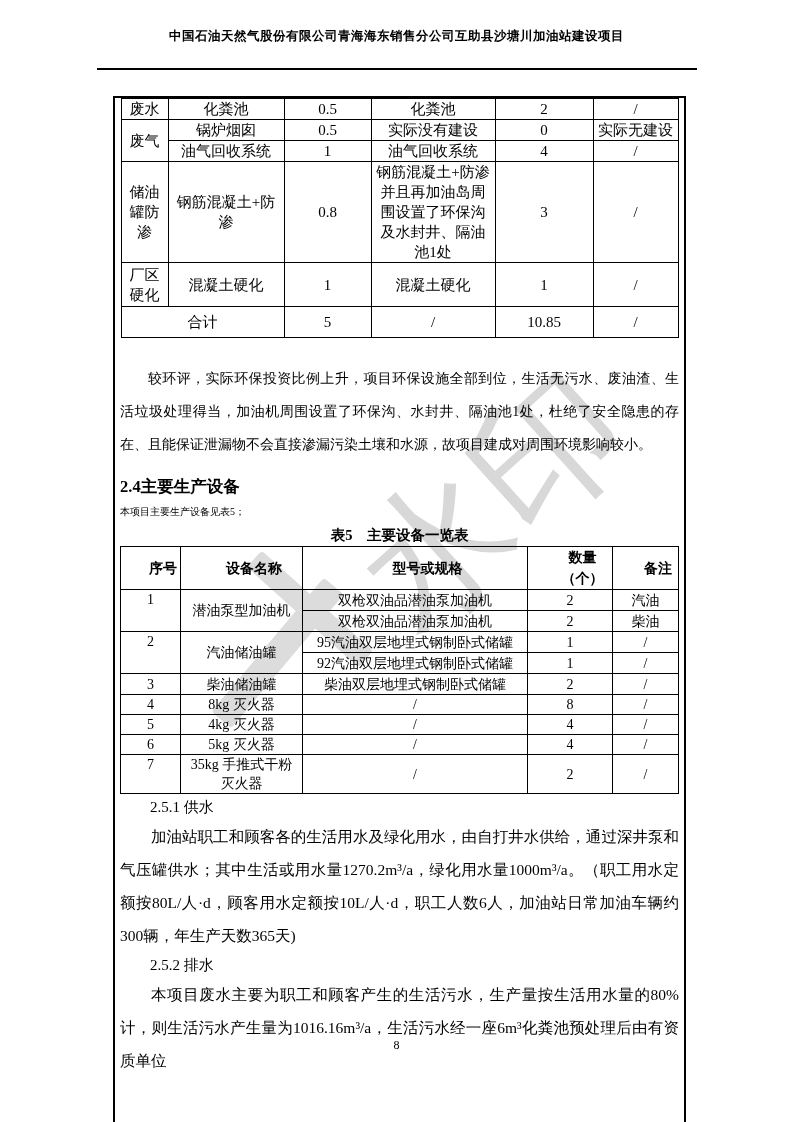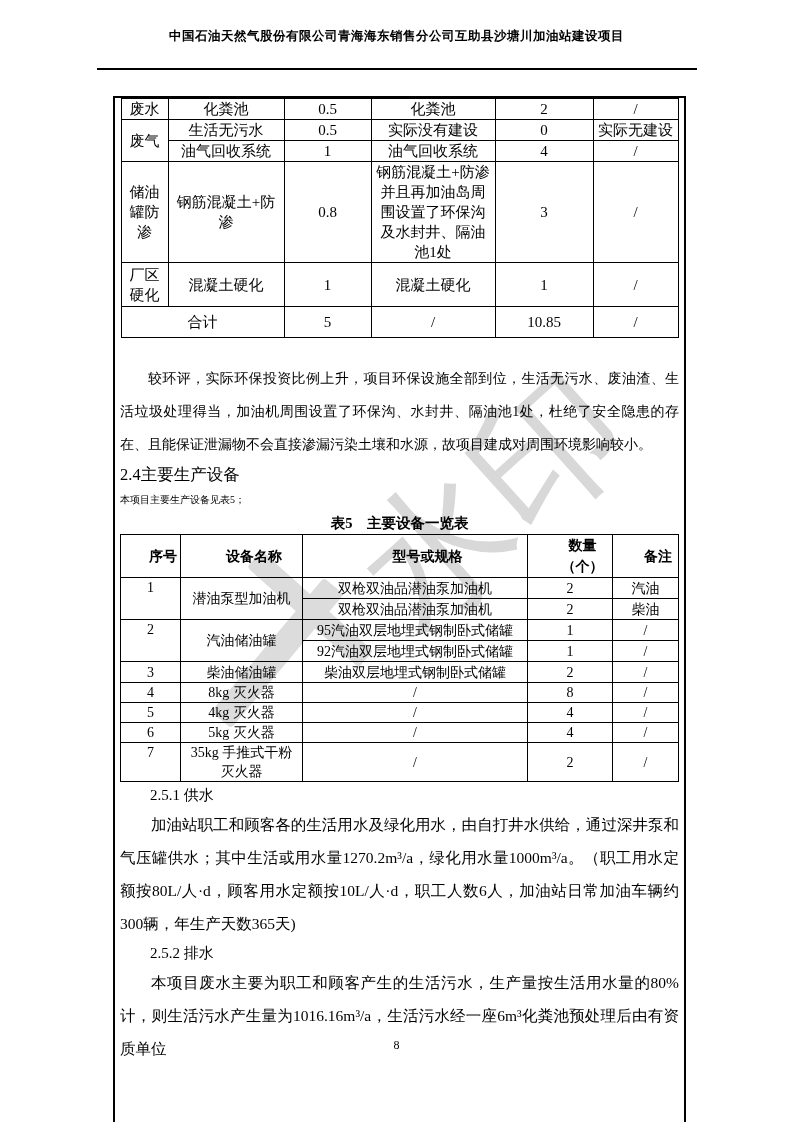--- a/index.html
+++ b/index.html
@@ -45,21 +45,21 @@
 
   .env-table { width:557px; font-size:15px; }
   .env-table td { line-height:20px; }
   .va-top { vertical-align:top; }
 
   .review-para {
     margin-top:24px; font-size:14px; line-height:33px;
     text-indent:2em; text-align:justify;
   }
 
-  .sec-heading { font-size:16.5px; font-weight:normal; line-height:24px; margin-top:2px; }
+  .sec-heading { font-size:16.5px; font-weight:bold; line-height:24px; margin-top:14px; }
   .sec-intro   { font-size:10px; line-height:25px; }
   .tbl-caption { text-align:center; font-weight:bold; font-size:14.5px; line-height:22px; }
 
   .equip-table { width:558px; font-size:14px; }
   .equip-table th { font-weight:bold; line-height:21px;padding-left:28px; }
   .equip-table td { line-height:19px; }
 
   .energy-heading { font-size:16.5px; font-weight:bold; line-height:24px; margin-top:6px; }
   .sub-heading { font-size:15px; line-height:26px; padding-left:30px; }
   .body-para {
@@ -100,21 +100,21 @@
         <tr style="height:21px">
           <td>废水</td>
           <td>化粪池</td>
           <td>0.5</td>
           <td>化粪池</td>
           <td>2</td>
           <td>/</td>
         </tr>
         <tr style="height:21px">
           <td rowspan="2">废气</td>
-          <td>生活无污水</td>
+          <td>锅炉烟囱</td>
           <td>0.5</td>
           <td>实际没有建设</td>
           <td>0</td>
           <td>实际无建设</td>
         </tr>
         <tr style="height:21px">
           <td>油气回收系统</td>
           <td>1</td>
           <td>油气回收系统</td>
           <td>4</td>

